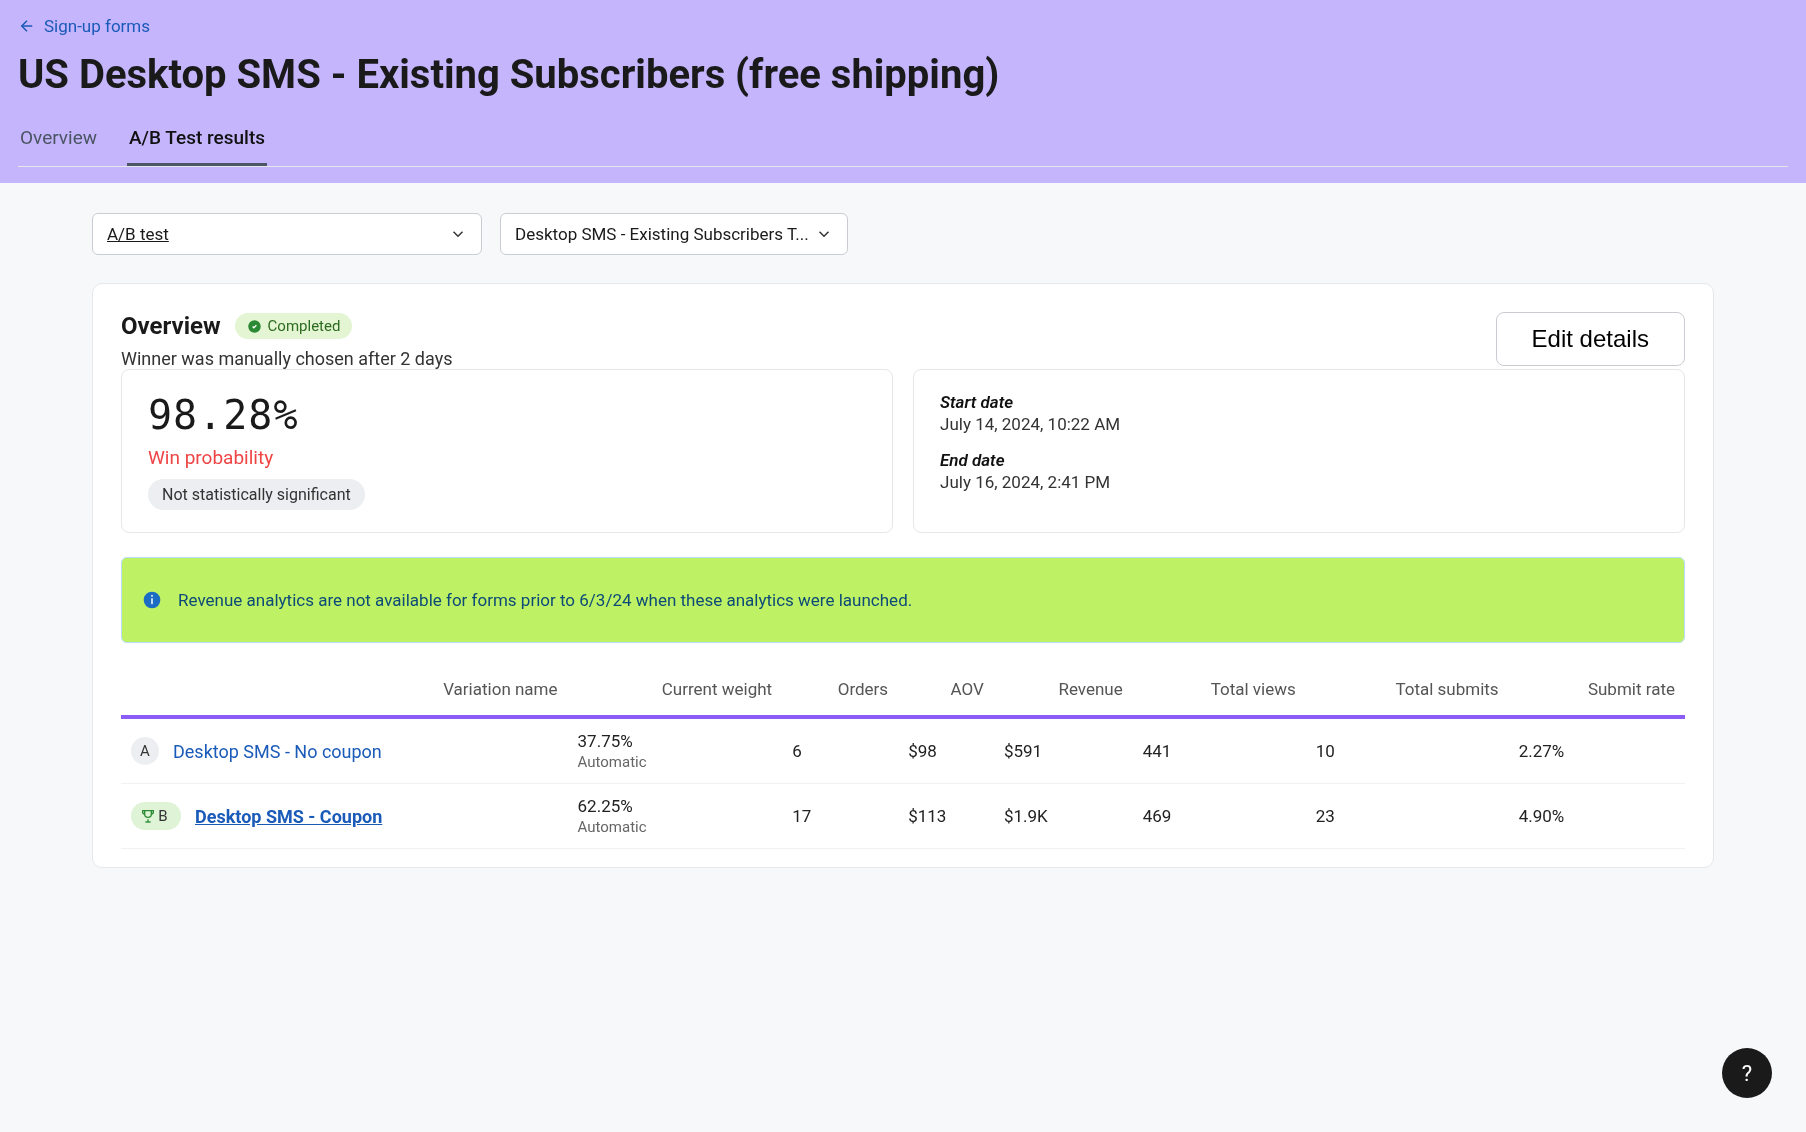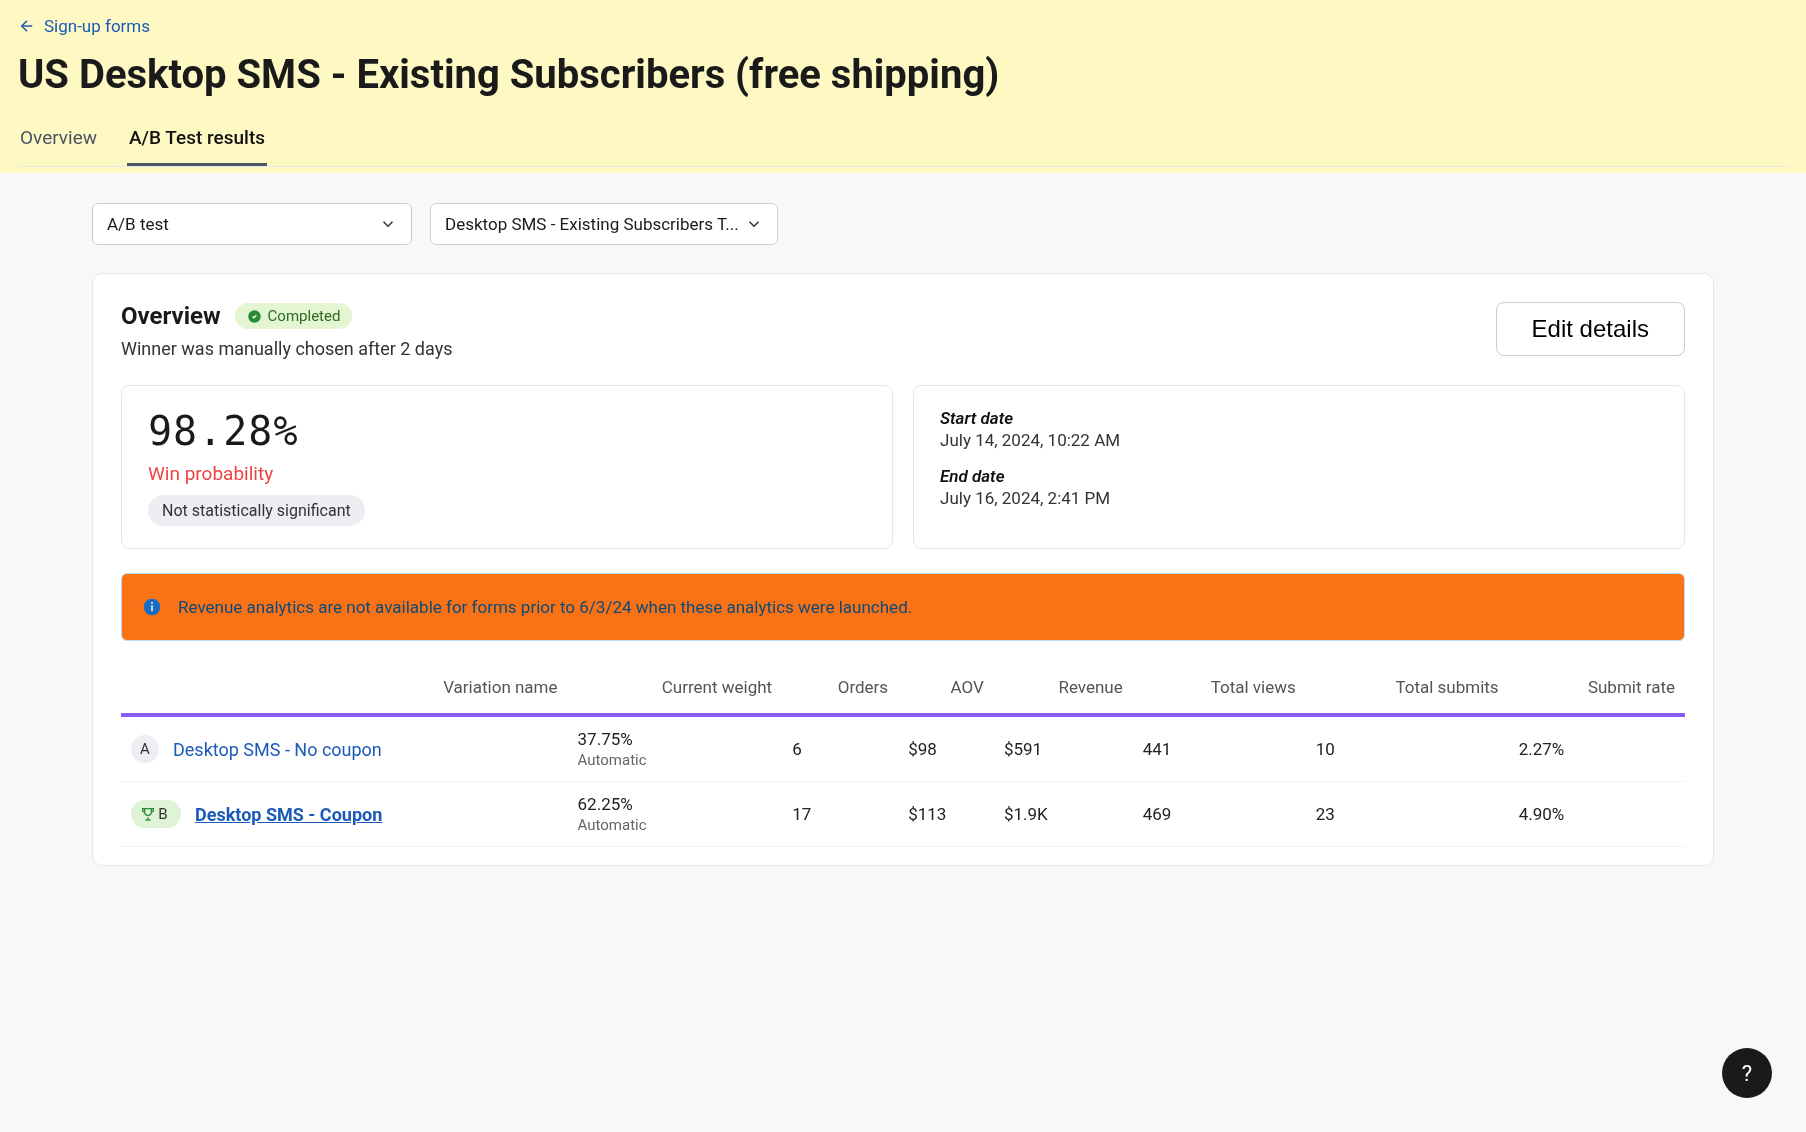--- a/index.html
+++ b/index.html
@@ -2,22 +2,22 @@
 <html><head>
 <meta charset="utf-8">
 <style>
 * { box-sizing: border-box; margin: 0; padding: 0; }
 body {
   font-family: -apple-system, BlinkMacSystemFont, "Segoe UI", Roboto, Helvetica, Arial, sans-serif;
   background: #fff;
   color: #1a1a1a;
 }
 .header {
-  padding: 16px 18px 6px 18px;
-  background: #fef9c3;
+  padding: 16px 18px 16px 18px;
+  background: #c4b5fd;
 }
 .breadcrumb {
   display: inline-flex;
   align-items: center;
   gap: 8px;
   color: #1a5ab8;
   font-size: 17px;
   cursor: pointer;
 }
 .breadcrumb svg { width: 18px; height: 18px; }
@@ -60,21 +60,21 @@
   display: flex;
   align-items: center;
   justify-content: space-between;
   border: 1px solid #c9ccd1;
   border-radius: 6px;
   background: #fff;
   padding: 10px 14px;
   font-size: 17px;
   cursor: pointer;
 }
-.select-box.wide1 { width: 320px; }
+.select-box.wide1 { width: 390px; text-decoration: underline; }
 .select-box.wide2 { width: 348px; }
 .select-box svg { width: 18px; height: 18px; color: #333; }
 .card {
   background: #fff;
   border-radius: 10px;
   border: 1px solid #e5e7eb;
   padding: 28px 28px 18px 28px;
 }
 .overview-header {
   display: flex;
@@ -111,21 +111,20 @@
   background: #fff;
   border-radius: 8px;
   padding: 12px 35px;
   font-size: 24px;
   cursor: pointer;
   text-align: right;
 }
 .stats-row {
   display: flex;
   gap: 20px;
-  margin-top: 26px;
 }
 .stat-box {
   border: 1px solid #e5e7eb;
   border-radius: 8px;
   padding: 22px 26px;
   flex: 1;
 }
 .win-pct {
   font-family: ui-monospace, Menlo, Consolas, monospace;
   font-size: 40px;
@@ -146,24 +145,24 @@
   border-radius: 16px;
   font-size: 16px;
 }
 .date-label { font-size: 17px; font-weight: 600; color: #111; font-style: italic; }
 .date-value { font-size: 17px; color: #333; margin-top: 2px; }
 .date-block + .date-block { margin-top: 16px; }
 .info-banner {
   display: flex;
   align-items: center;
   gap: 16px;
-  background: #f97316;
+  background: #bef264;
   border: 1px solid #b8dcf7;
   border-radius: 6px;
-  padding: 23px 20px;
+  padding: 32px 20px;
   margin-top: 24px;
   font-size: 17px;
   color: #0d4a78;
 }
 .info-banner svg { width: 20px; height: 20px; flex-shrink: 0; color: #1a6dc2; }
 .table { width: 100%; margin-top: 20px; border-collapse: collapse; }
 .table th {
   text-align: right;
   font-size: 17px;
   font-weight: 400;

